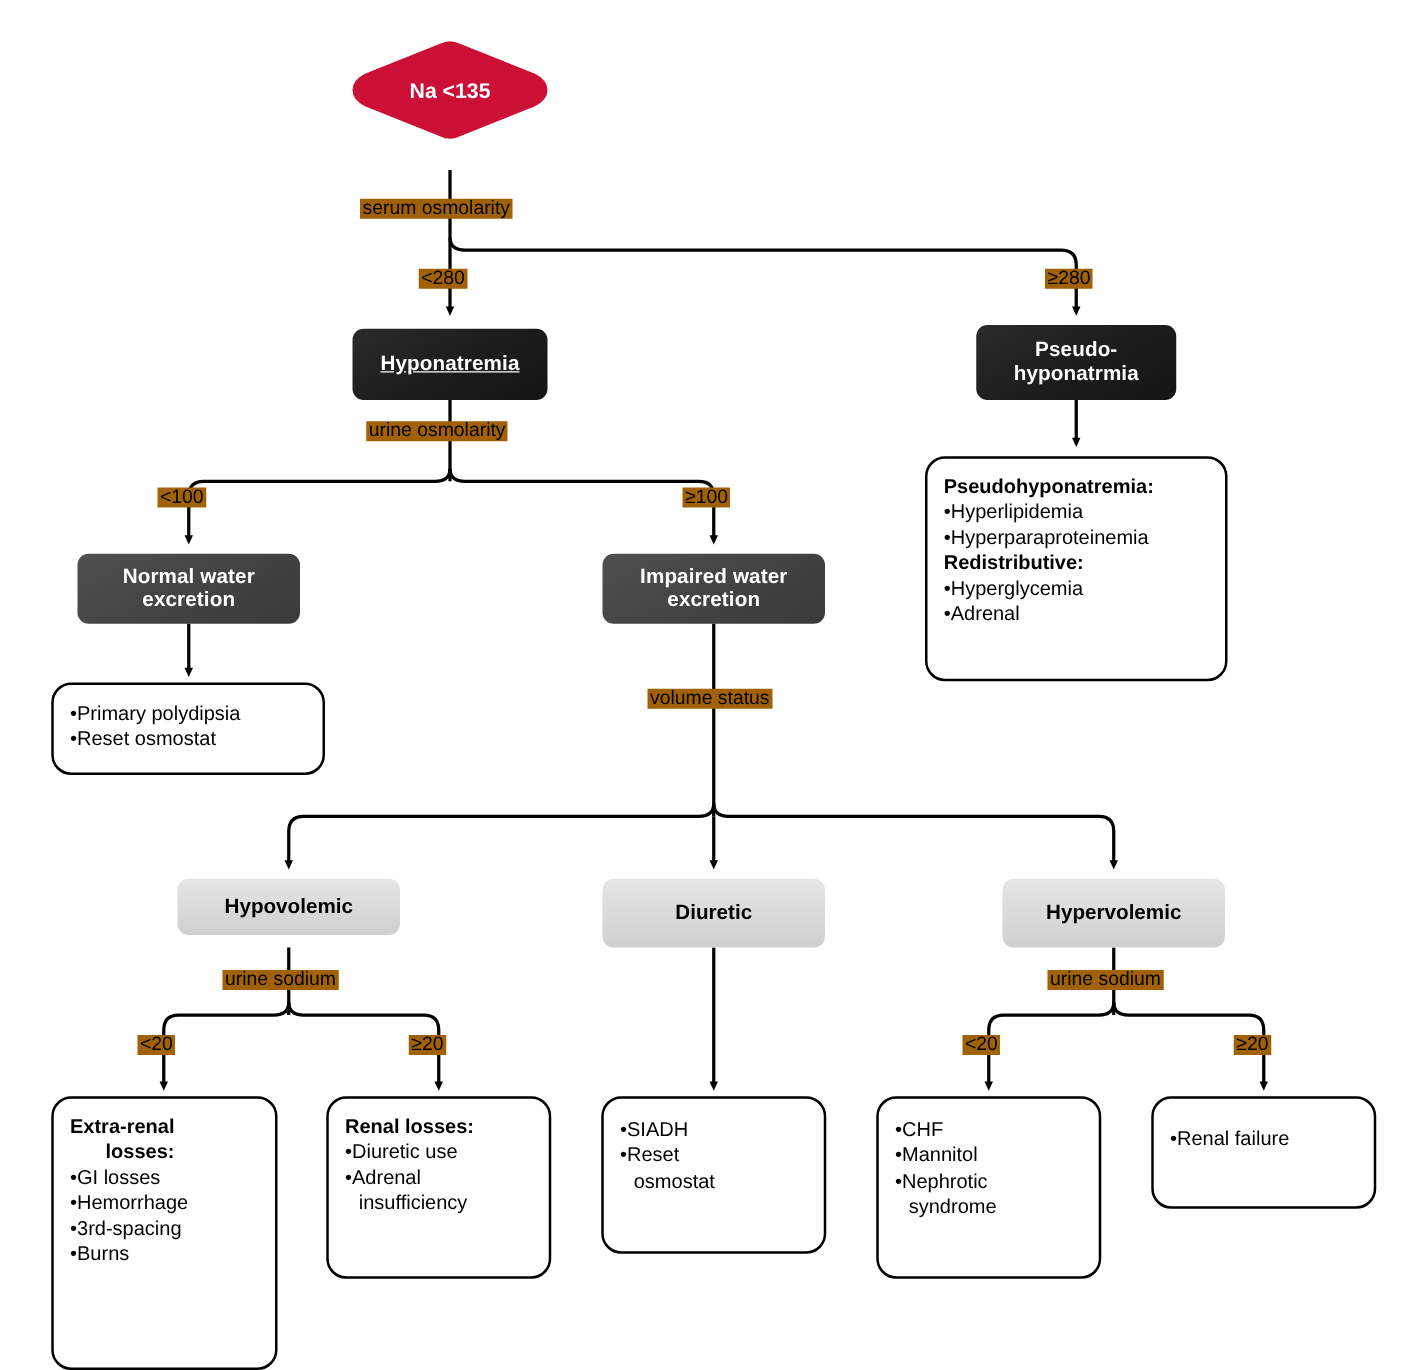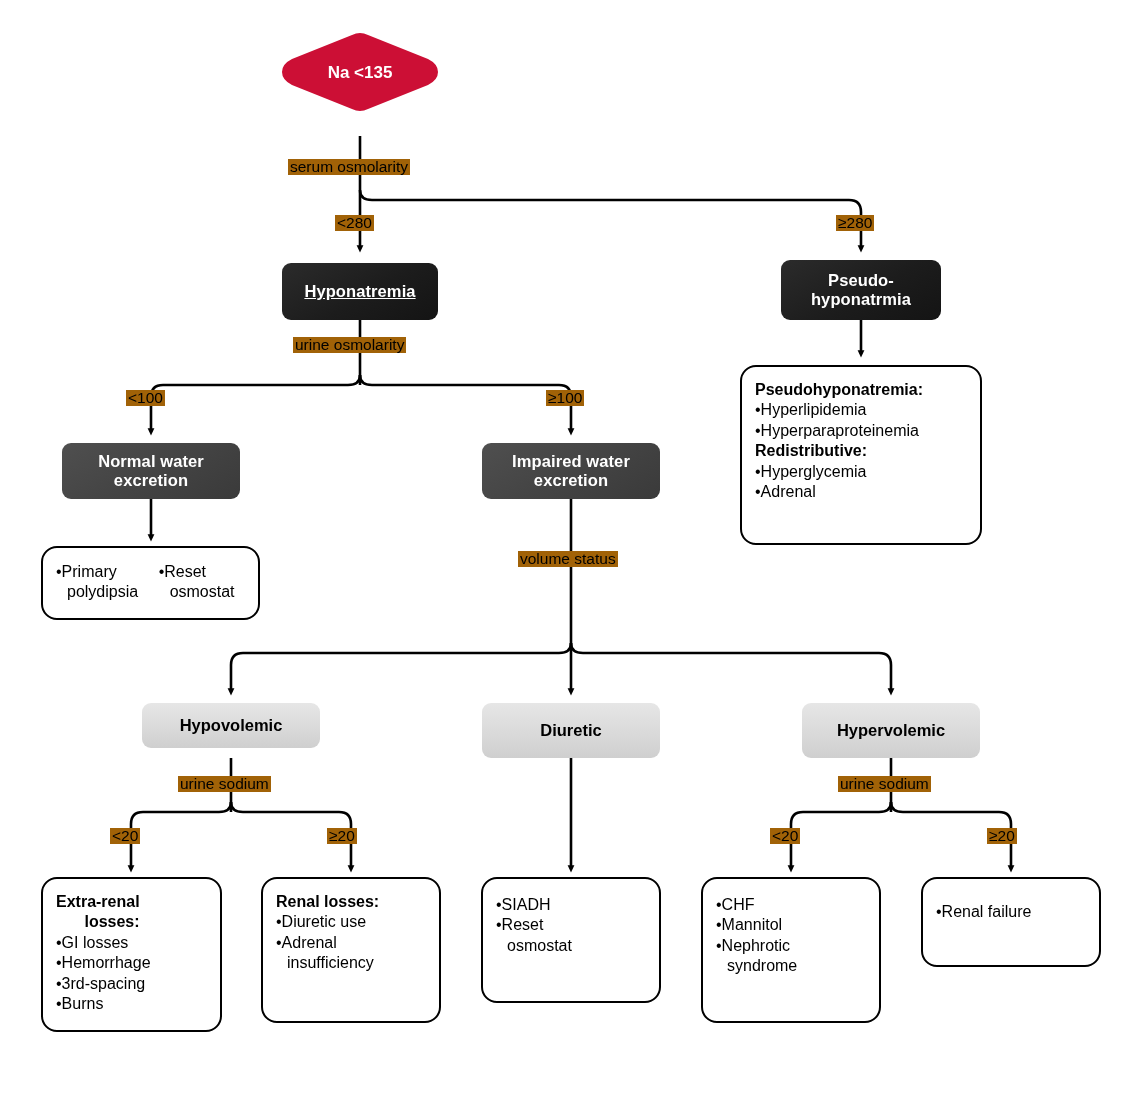--- a/index.html
+++ b/index.html
@@ -196,26 +196,26 @@
 
   <div class="node node-white" style="left:740px; top:365px; width:242px; height:180px; flex-direction:column;">
     <span class="leaf-head">Pseudohyponatremia:</span>
     <span class="leaf-li">•Hyperlipidemia</span>
     <span class="leaf-li">•Hyperparaproteinemia</span>
     <span class="leaf-head">Redistributive:</span>
     <span class="leaf-li">•Hyperglycemia</span>
     <span class="leaf-li">•Adrenal</span>
   </div>
 
-  <div class="node node-white" style="left:41px; top:546px; width:219px; height:74px; padding-top:14px;">
+  <div class="node node-white" style="left:41px; top:546px; width:219px; height:74px; flex-direction:column; padding-top:14px;">
     <span class="leaf-li">•Primary polydipsia</span>
     <span class="leaf-li">•Reset osmostat</span>
   </div>
 
-  <div class="node node-white" style="left:41px; top:877px; width:181px; height:155px; flex-direction:column;">
+  <div class="node node-white" style="left:41px; top:877px; width:181px; height:219px; flex-direction:column;">
     <span class="leaf-head" style="white-space:pre-line;">Extra-renal
 losses:</span>
     <span class="leaf-li">•GI losses</span>
     <span class="leaf-li">•Hemorrhage</span>
     <span class="leaf-li">•3rd-spacing</span>
     <span class="leaf-li">•Burns</span>
   </div>
 
   <div class="node node-white" style="left:261px; top:877px; width:180px; height:146px; flex-direction:column;">
     <span class="leaf-head">Renal losses:</span>

